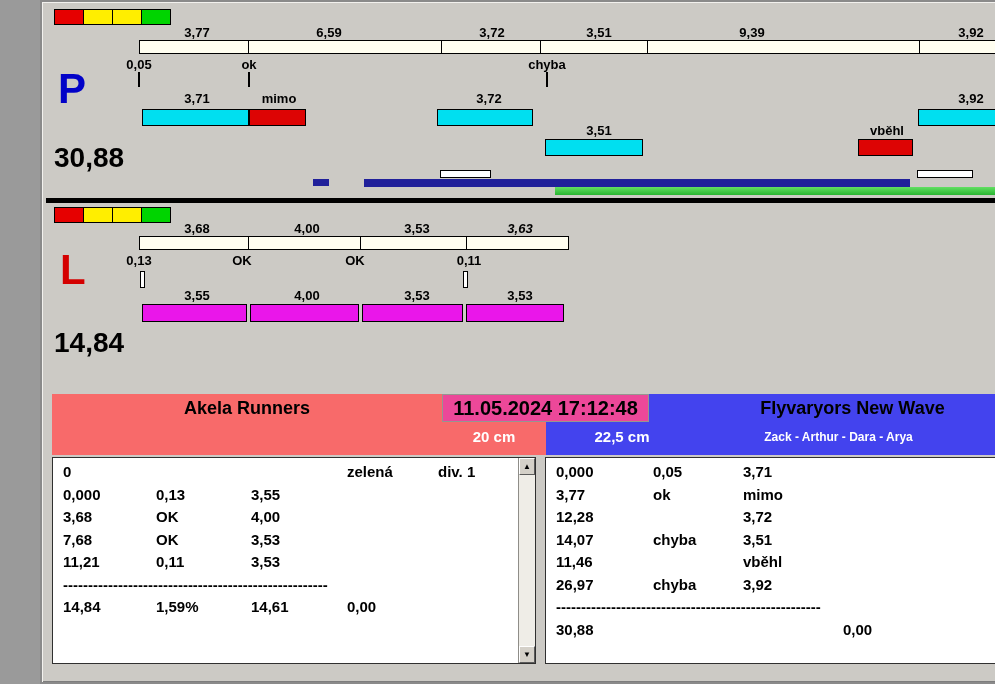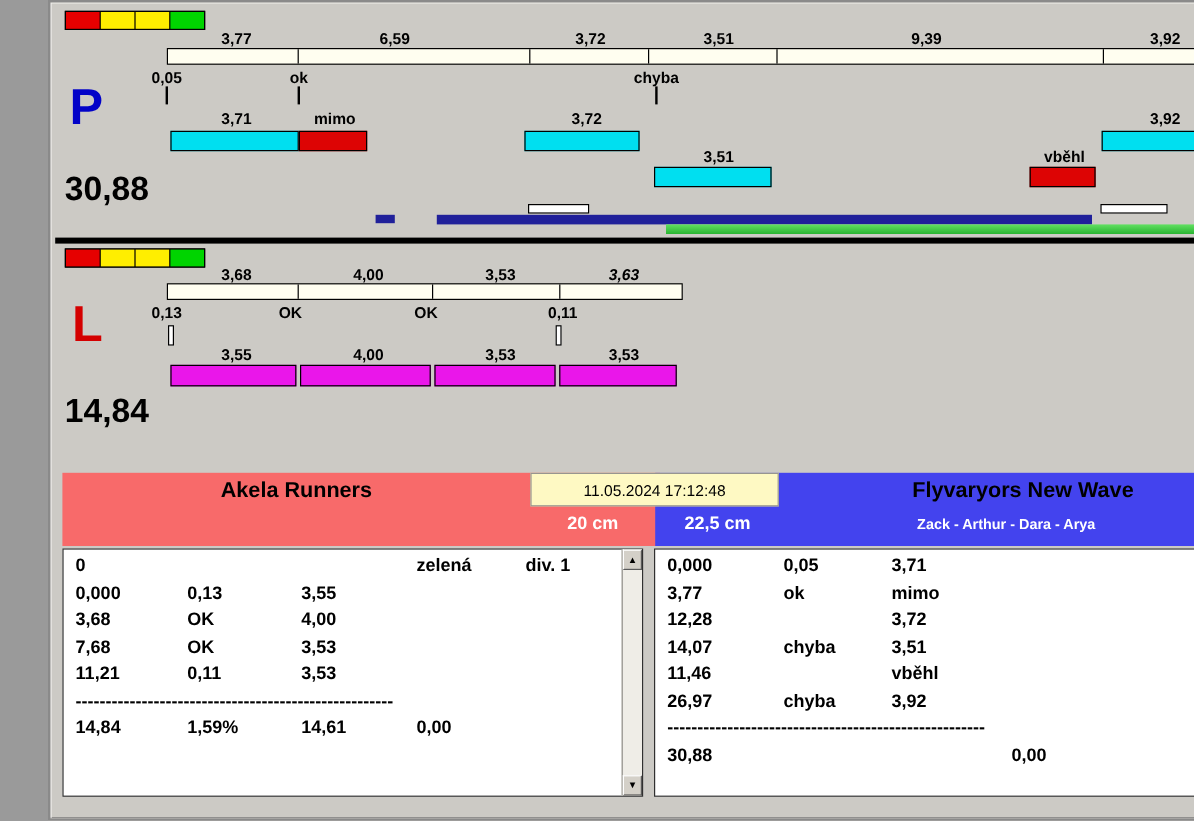--- a/index.html
+++ b/index.html
@@ -32,23 +32,23 @@
   .letter-l { color:#d40000; }
   .total { position:absolute; font-size:28px; line-height:1; }
   .divider { position:absolute; background:#000; }
 
   .hdr { position:absolute; }
   .hdr-salmon { background:#f86a6a; }
   .hdr-blue { background:#4343ee; }
   .hdr-name { position:absolute; text-align:center; font-size:18px; color:#000; }
   .hdr-members { position:absolute; text-align:center; font-size:12px; color:#fff; }
   .hdr-cat { position:absolute; text-align:center; font-size:15px; color:#fff; }
-  .dtbox { position:absolute; background:#fef9c3; border:1px solid #979590;
+  .dtbox { position:absolute; background:#ec4899; border:1px solid #979590;
            display:flex; align-items:center; justify-content:center;
-           font-weight:normal; font-size:13px; }
+           font-weight:bold; font-size:20px; }
 
   .dtable { position:absolute; background:#fff; border:1px solid #303030; }
   .rows { position:absolute; left:0; top:2px; right:17px; bottom:0; overflow:hidden; }
   .trow { position:relative; height:22.5px; }
   .cell { position:absolute; top:3px; font-size:15px; white-space:nowrap; }
   .tleft .c0 { left:10px; }  .tleft .c1 { left:103px; } .tleft .c2 { left:198px; }
   .tleft .c3 { left:294px; } .tleft .c4 { left:385px; }
   .tright .c0 { left:10px; } .tright .c1 { left:107px; } .tright .c2 { left:197px; }
   .tright .c3 { left:297px; }
 
@@ -71,21 +71,21 @@
       <span class="sq" style="background:#e60000"></span>
       <span class="sq" style="background:#ffee00"></span>
       <span class="sq" style="background:#ffee00"></span>
       <span class="sq" style="background:#00d400"></span>
     </div>
 
     <span class="lbl" style="left:107px;top:20px;width:88px;">3,77</span>
     <span class="lbl" style="left:239px;top:20px;width:88px;">6,59</span>
     <span class="lbl" style="left:402px;top:20px;width:88px;">3,72</span>
     <span class="lbl" style="left:509px;top:20px;width:88px;">3,51</span>
-    <span class="lbl" style="left:682px;top:20px;width:88px;">9,39</span>
+    <span class="lbl" style="left:662px;top:20px;width:88px;">9,39</span>
     <span class="lbl" style="left:881px;top:20px;width:88px;">3,92</span>
 
     <div class="bar cream" style="left:93px;top:34px;width:891px;height:14px;">
       <span class="seg" style="left:108px;"></span>
       <span class="seg" style="left:301px;"></span>
       <span class="seg" style="left:400px;"></span>
       <span class="seg" style="left:507px;"></span>
       <span class="seg" style="left:779px;"></span>
     </div>
 
@@ -163,21 +163,21 @@
 
   <div class="panel" style="left:4px;top:388px;width:987px;height:293px;">
 
     <div class="hdr hdr-salmon" style="left:6px;top:4px;width:498px;height:61px;"></div>
     <div class="hdr hdr-blue" style="left:500px;top:4px;width:482px;height:61px;"></div>
     <div class="dtbox" style="left:396px;top:4px;width:207px;height:28px;">11.05.2024 17:12:48</div>
 
     <div class="hdr-name" style="left:6px;top:8px;width:390px;">Akela Runners</div>
     <div class="hdr-cat" style="left:396px;top:38px;width:104px;">20 cm</div>
 
-    <div class="hdr-cat" style="left:500px;top:38px;width:104px;">22,5 cm</div>
+    <div class="hdr-cat" style="left:524px;top:38px;width:104px;">22,5 cm</div>
     <div class="hdr-name" style="left:603px;top:8px;width:407px;">Flyvaryors New Wave</div>
     <div class="hdr-members" style="left:603px;top:40px;width:379px;">Zack - Arthur - Dara - Arya</div>
 
     <div class="dtable tleft" style="left:6px;top:67px;width:484px;height:207px;">
       <div class="rows">
           <div class="trow">
           <span class="cell c0">0</span>
           <span class="cell c1"></span>
           <span class="cell c2"></span>
           <span class="cell c3">zelená</span>

